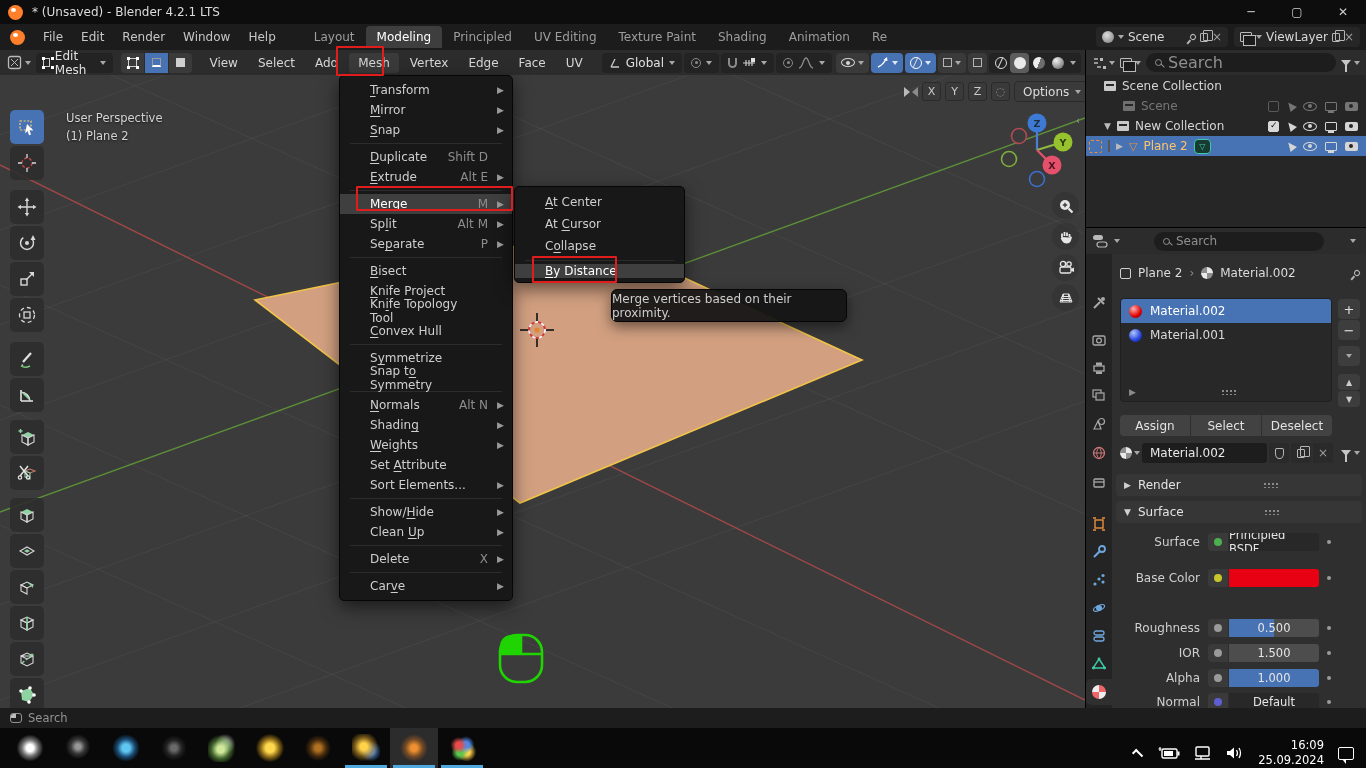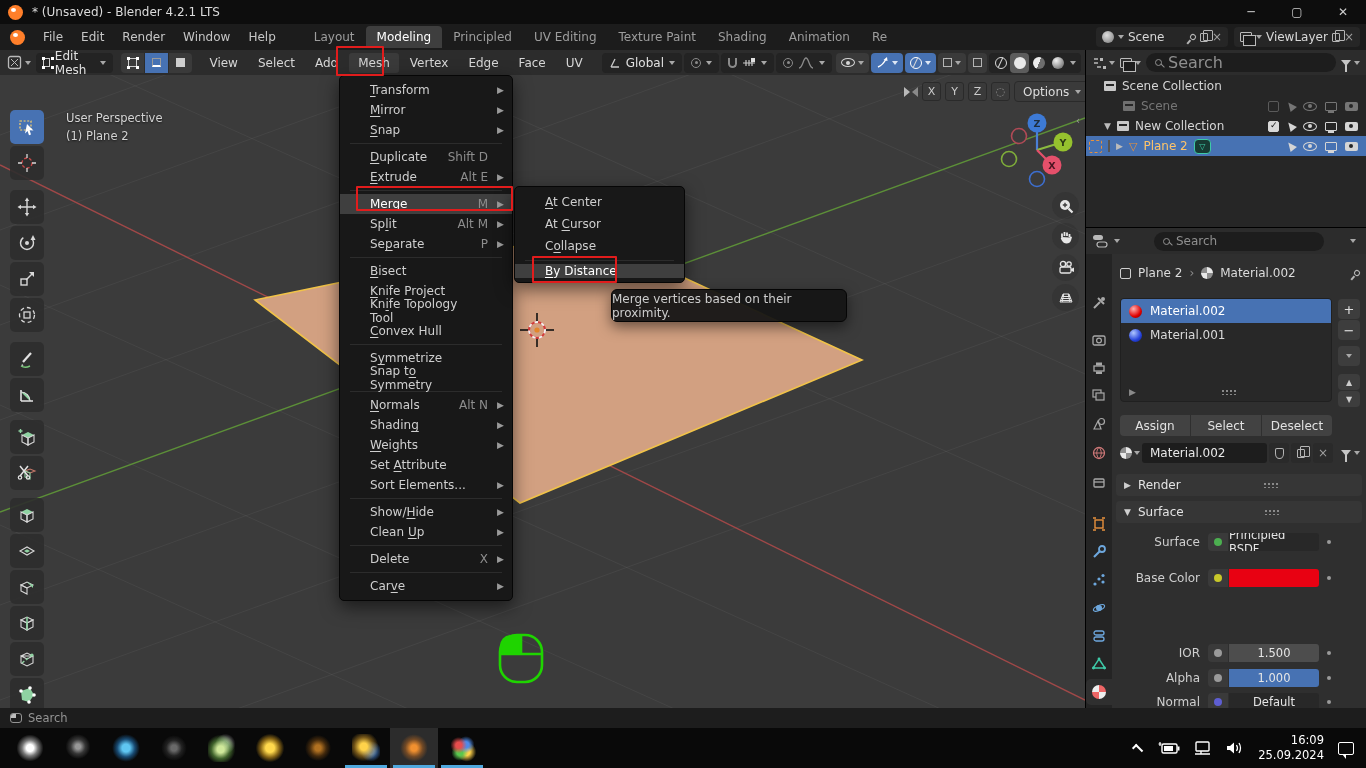--- a/index.html
+++ b/index.html
@@ -145,21 +145,21 @@
   .vchip .fill{position:absolute;left:0;top:0;bottom:0;background:var(--accent)}
   .vchip span{position:relative;z-index:1}
   .animdot{width:4px;height:4px;border-radius:50%;background:#9a9a9a;margin-left:8px}
 
   
   #statusbar{position:absolute;left:0;top:708px;width:1366px;height:20px;background:#1d1d1d;display:flex;align-items:center;font-size:11.5px;color:#949494;padding:0 10px}
   .lmb-ico{width:12px;height:10px;border:1.2px solid #949494;border-radius:3px;position:relative;margin-right:6px}
   .lmb-ico::after{content:"";position:absolute;left:0;top:0;width:5px;height:4px;background:#bdbdbd;border-radius:2px 0 0 0}
 
   
-  #taskbar{position:absolute;left:0;top:728px;width:1366px;height:40px;background:#090909;display:flex;align-items:center}
+  #taskbar{position:absolute;left:0;top:728px;width:1366px;height:40px;background:#090909;display:flex;align-items:flex-end}
   .tb-item{width:48px;height:40px;display:flex;align-items:center;justify-content:center;position:relative}
   .tb-item.lit{background:#2c2c2c}
   .tb-item.open::after{content:"";position:absolute;left:3px;right:3px;bottom:0;height:3px;background:var(--taskbar-active)}
   .blob{width:28px;height:28px;border-radius:3px;filter:blur(.5px)}
   .b-white{background:radial-gradient(circle at 50% 50%,#fff 0 18%,rgba(255,255,255,.45) 40%,transparent 68%)}
   .b-dim{background:radial-gradient(circle at 50% 45%,rgba(200,200,200,.75) 0 12%,rgba(160,160,160,.3) 35%,transparent 60%)}
   .b-blue{background:radial-gradient(circle at 50% 50%,#5fc6f2 0 20%,rgba(40,140,220,.5) 45%,transparent 70%)}
   .b-dark{background:radial-gradient(circle at 50% 50%,rgba(170,170,170,.6) 0 15%,rgba(110,110,110,.25) 40%,transparent 65%)}
   .b-green{background:radial-gradient(circle at 45% 55%,#cfe89a 0 16%,rgba(120,190,80,.5) 42%,transparent 68%),radial-gradient(circle at 62% 35%,rgba(255,255,255,.6) 0 10%,transparent 40%)}
   .b-yellow{background:radial-gradient(circle at 50% 50%,#ffd94d 0 22%,rgba(230,170,30,.55) 48%,transparent 72%)}
@@ -949,20 +949,31 @@
   <div class="prow" style="top:340px">
     <span class="plabel">Base Color</span>
     <span class="sock">
         <i style="background:#c7c72a"></i>
       </span>
     <div class="vchip" style="background:var(--base-color)">
         <span></span>
       </div>
     <span class="animdot"></span>
   </div>
+  <div class="prow" style="top:390px">
+    <span class="plabel">Roughness</span>
+    <span class="sock">
+        <i style="background:#9a9a9a"></i>
+      </span>
+    <div class="vchip" style="background:#4d4d4d">
+        <div class="fill" style="width:50%"></div>
+        <span>0.500</span>
+      </div>
+    <span class="animdot"></span>
+  </div>
   <div class="prow" style="top:415px">
     <span class="plabel">IOR</span>
     <span class="sock">
         <i style="background:#9a9a9a"></i>
       </span>
     <div class="vchip" style="background:#4d4d4d">
         <span>1.500</span>
       </div>
     <span class="animdot"></span>
   </div>

